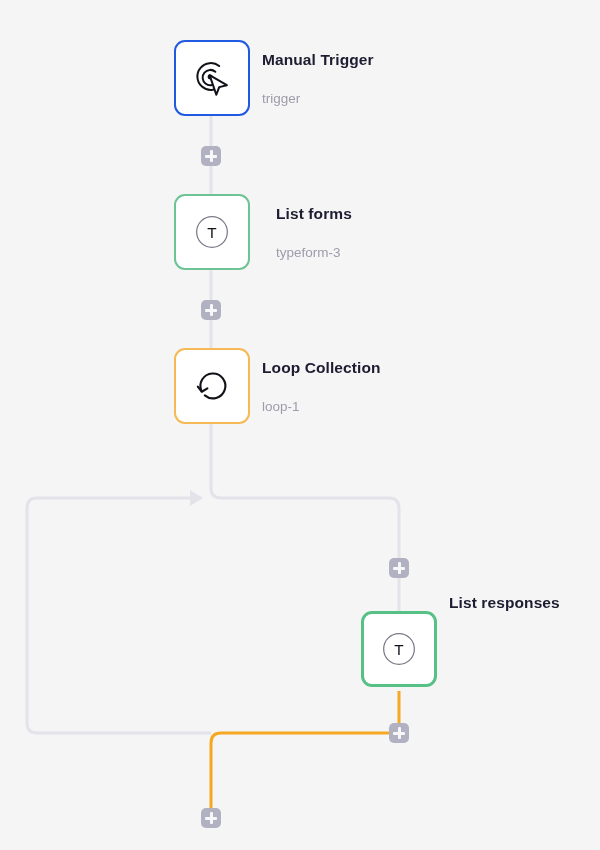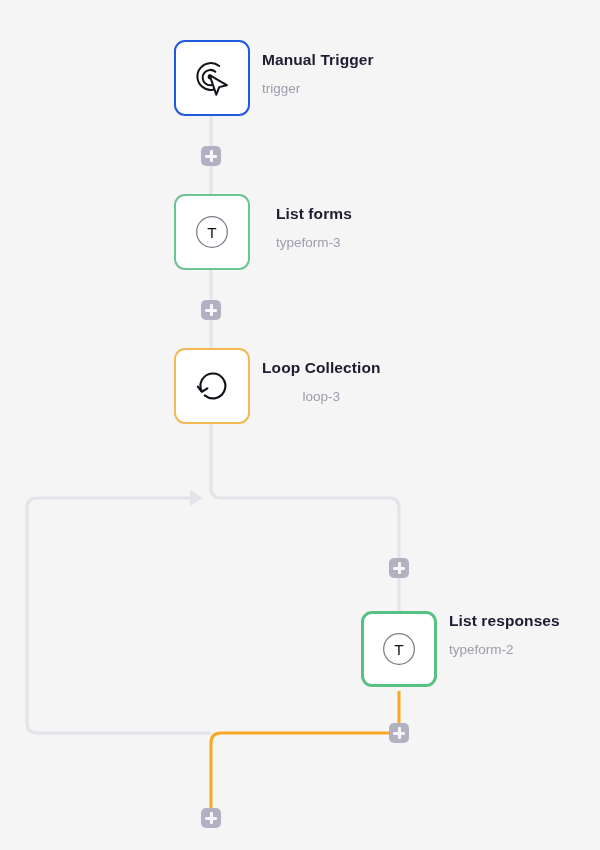--- a/index.html
+++ b/index.html
@@ -57,21 +57,21 @@
     font-size: 15.5px;
     font-weight: bold;
     color: #1d1c30;
     letter-spacing: 0.1px;
     line-height: 20px;
   }
   .node-sub {
     font-size: 13.5px;
     color: #9d9dab;
     line-height: 19px;
-    margin-top: 9px;
+    margin-top: 19px;
   }
 
   
   .plus {
     position: absolute;
     width: 20px;
     height: 20px;
     border-radius: 5px;
     background: #b1b1c2;
     z-index: 6;
@@ -135,34 +135,33 @@
     <div class="node-title">List forms</div>
     <div class="node-sub">typeform-3</div>
   </div>
 
   <div class="node orange" style="left:174px; top:348px;">
     <svg class="node-icon" viewBox="0 0 48 48" xmlns="http://www.w3.org/2000/svg" fill="none" stroke="#111118" stroke-width="2.2" stroke-linecap="round" stroke-linejoin="round">
       <path d="M13.2 29.5 A13 13 0 1 1 16.5 33.8"></path>
       <path d="M9.2 24.6 L13.4 30 L19.2 26.4"></path>
     </svg>
   </div>
-  <div class="node-label" style="left:262px; top:358px;text-align:center;">
+  <div class="node-label" style="left:262px; top:358px;">
     <div class="node-title">Loop Collection</div>
-    <div class="node-sub">loop-3</div>
+    <div class="node-sub">loop-1</div>
   </div>
 
   <div class="node green-strong" style="left:361px; top:611px;">
     <svg class="node-icon" viewBox="0 0 48 48" xmlns="http://www.w3.org/2000/svg">
       <path d="M24 8 C33 8 40 15 40 24 C40 33 33 40 24 40 C15 40 8 33 8 24 C8 15 15 8 24 8 Z" fill="none" stroke="#7b7b88" stroke-width="1.3"></path>
       <text x="24" y="30" text-anchor="middle" font-family="Liberation Sans, sans-serif" font-size="16" fill="#111118">T</text>
     </svg>
   </div>
-  <div class="node-label" style="left:449px; top:611px;">
+  <div class="node-label" style="left:449px; top:593px;text-align:right;">
     <div class="node-title">List responses</div>
-    <div class="node-sub">typeform-2</div>
   </div>
 
   <div class="plus" style="left:201px; top:146px;"></div>
   <div class="plus" style="left:201px; top:300px;"></div>
   <div class="plus" style="left:389px; top:558px;"></div>
   <div class="plus" style="left:389px; top:723px;"></div>
   <div class="plus" style="left:201px; top:808px;"></div>
 
 </div>
 

